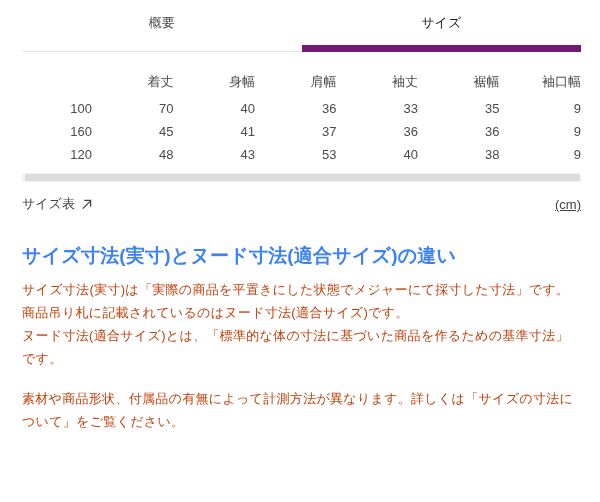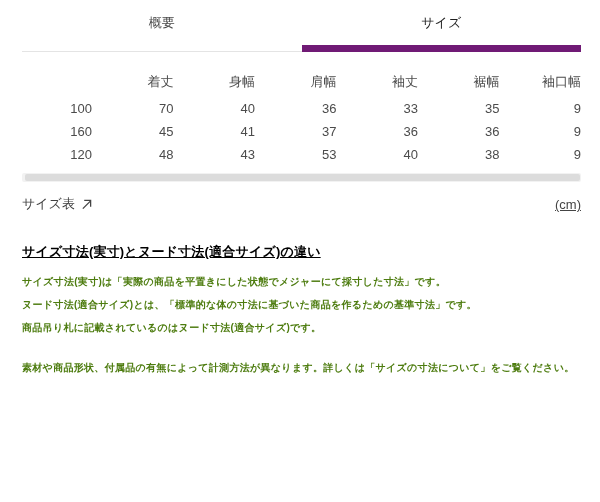--- a/index.html
+++ b/index.html
@@ -58,27 +58,26 @@
   }
   .ext-link { display: inline-flex; align-items: center; gap: 6px; margin-right: 27px; cursor: pointer; }
   .ext-link svg { display: block; }
   .unit { margin-left: auto; color: #444; text-decoration: underline; }
 
   
   .sections { margin-top: 30px; }
   .section + .section { margin-top: 17px; }
   .section h3 {
     margin: 0 0 9px 0;
-    font-size: 13px; font-weight: 700; color: #000000;
+    font-size: 19px; font-weight: 700; color: #3b82f6;
     letter-spacing: 0.2px;
-    text-decoration: underline;
   }
   .section p {
-    margin: 0; font-size: 10px; line-height: 23px;
-    letter-spacing: 0.3px; color: #4d7c0f; font-weight: bold;
+    margin: 0; font-size: 13px; line-height: 23px;
+    letter-spacing: 0.3px; color: #c2410c;
   }
 </style>
 </head>
 <body>
 
 <div class="wrap">
 
   <div class="tabbar">
       <div class="tab">概要</div>
       <div class="tab active">サイズ</div>
@@ -152,21 +151,21 @@
           </span>
         </span>
       </span>
     <span class="unit">(cm)</span>
   </div>
 
   <div class="sections">
       <div class="section">
         <h3>サイズ寸法(実寸)とヌード寸法(適合サイズ)の違い</h3>
         <p>サイズ寸法(実寸)は「実際の商品を平置きにした状態でメジャーにて採寸した寸法」です。</p>
+        <p>商品吊り札に記載されているのはヌード寸法(適合サイズ)です。</p>
         <p>ヌード寸法(適合サイズ)とは、「標準的な体の寸法に基づいた商品を作るための基準寸法」です。</p>
-        <p>商品吊り札に記載されているのはヌード寸法(適合サイズ)です。</p>
       </div>
       <div class="section">
         <p>素材や商品形状、付属品の有無によって計測方法が異なります。詳しくは「サイズの寸法について」をご覧ください。</p>
       </div>
     </div>
 
 </div>
 
 </body></html>

